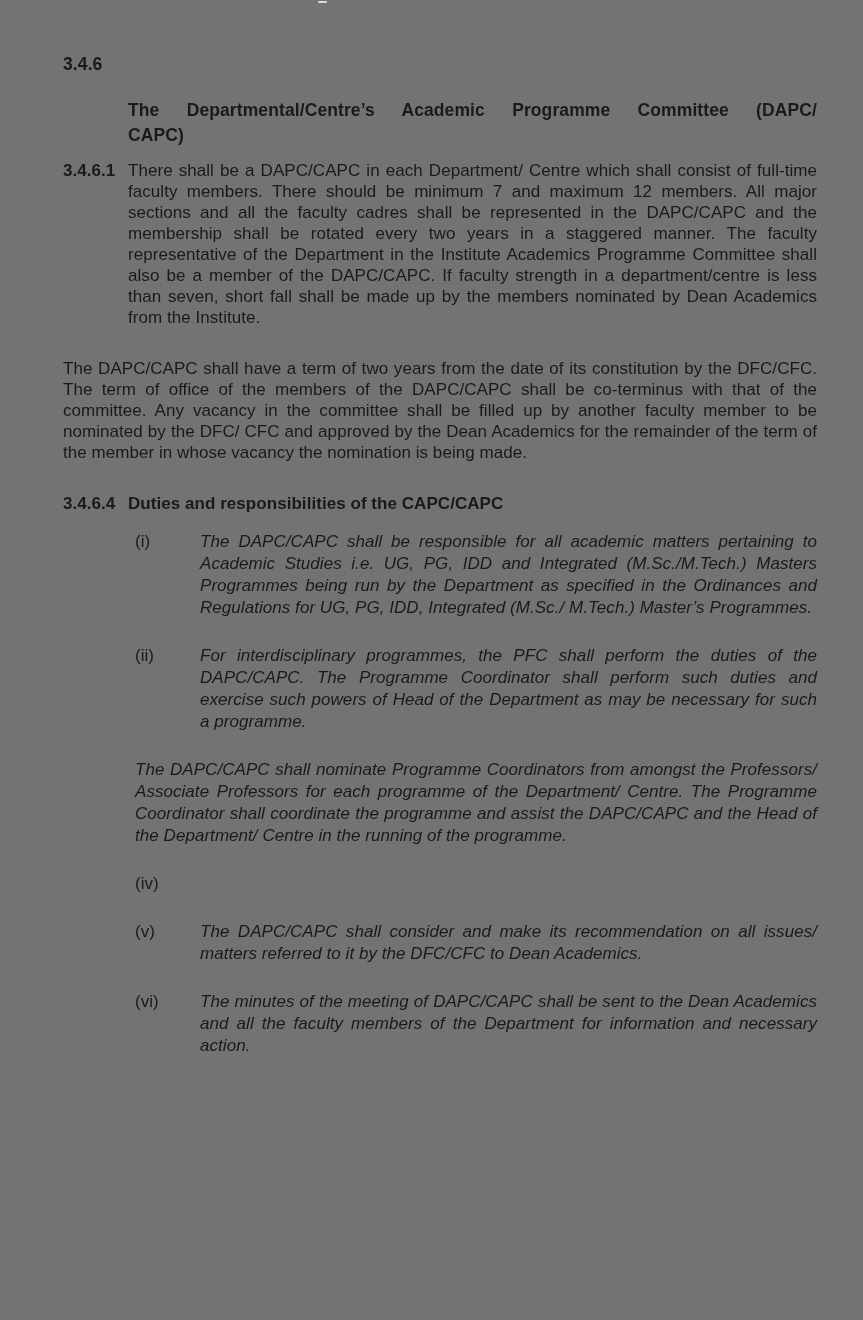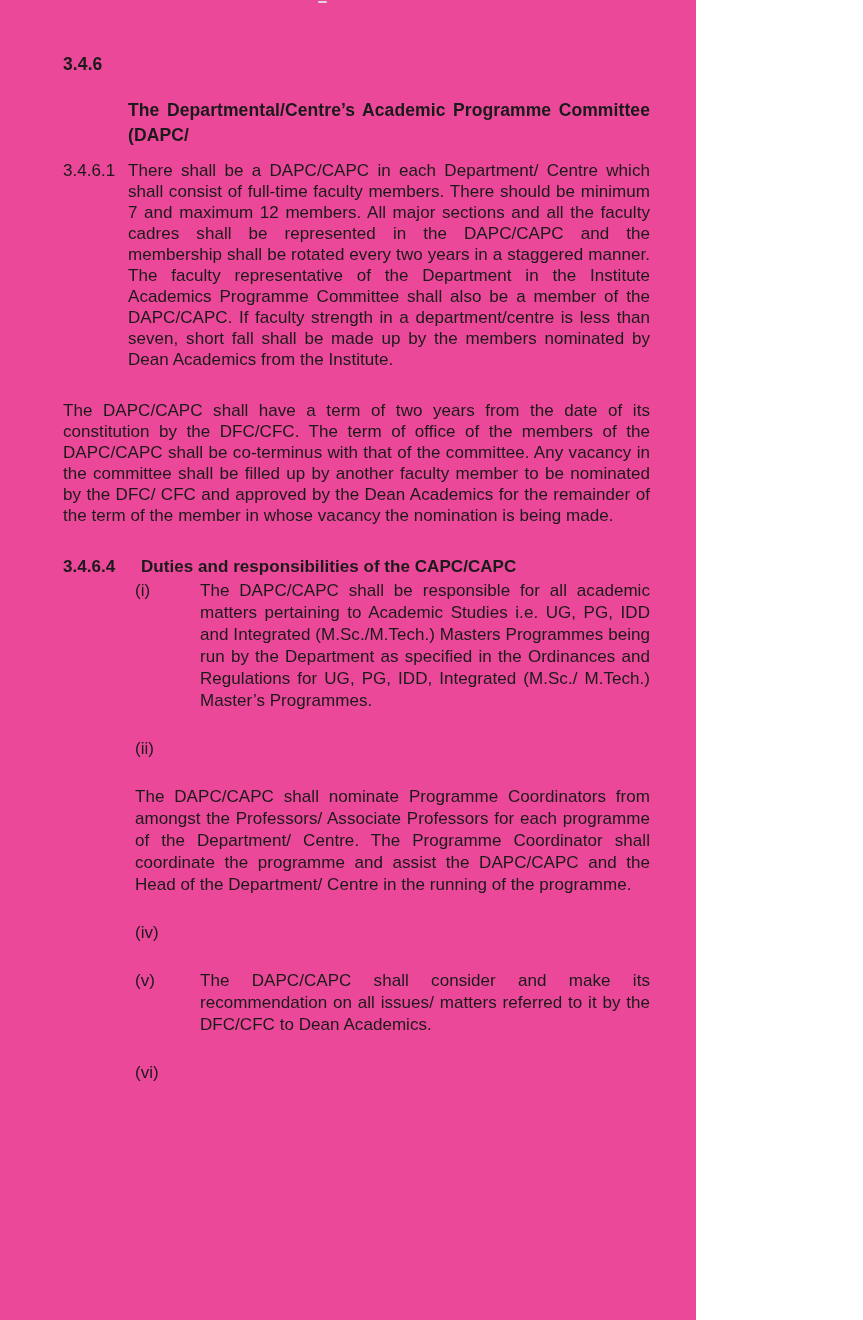--- a/index.html
+++ b/index.html
@@ -2,23 +2,23 @@
 <html><head>
 <meta charset="utf-8">
 <style>
   html, body {
     margin: 0;
     padding: 0;
     background: #ffffff;
   }
   .page {
     position: relative;
-    width: 696px;
+    width: 863px;
     height: 1320px;
-    background: #ec4899;
+    background: #737373;
     overflow: hidden;
     font-family: "Liberation Sans", "DejaVu Sans", sans-serif;
     color: #1a1a1a;
     box-sizing: border-box;
     padding: 52px 46px 0 63px;
     -webkit-font-smoothing: antialiased;
   }
   .scan-artifact {
     position: absolute;
     top: 1px;
@@ -55,35 +55,34 @@
   
   .para {
     display: flex;
     font-size: 17px;
     line-height: 21px;
     margin-bottom: 30px;
     letter-spacing: 0.05px;
   }
   .para .num {
     flex: 0 0 65px;
-    font-weight: normal;
+    font-weight: bold;
   }
   .para .body {
     flex: 1;
     text-align: justify;
   }
   
   .subheading {
     display: flex;
     font-size: 17px;
     line-height: 21px;
     font-weight: bold;
-    margin-bottom: 3px;
+    margin-bottom: 17px;
     letter-spacing: 0.05px;
-    gap: 13px;
   }
   .subheading .num {
     flex: 0 0 65px;
   }
   
   .items {
     margin-left: 72px;
   }
   .item {
     display: flex;
@@ -91,32 +90,34 @@
     line-height: 22px;
     margin-bottom: 26px;
     letter-spacing: 0.05px;
   }
   .item .label {
     flex: 0 0 65px;
   }
   .item .body {
     flex: 1;
     text-align: justify;
+    font-style: italic;
   }
 </style>
 </head>
 <body>
 
 <div class="page">
   <div class="scan-artifact"></div>
 
   <div class="heading">
     <span class="num">3.4.6</span>
     <span class="title">
       <span class="line1">The Departmental/Centre’s Academic Programme Committee (DAPC/</span>
+      <span class="line2">CAPC)</span>
     </span>
   </div>
 
   <div class="para">
     <span class="num">3.4.6.1</span>
     <div class="body">There shall be a DAPC/CAPC in each Department/ Centre which shall consist of full-time faculty members. There should be minimum 7 and maximum 12 members. All major sections and all the faculty cadres shall be represented in the DAPC/CAPC and the membership shall be rotated every two years in a staggered manner.  The faculty representative of the Department in the Institute Academics Programme Committee shall also be a member of the DAPC/CAPC. If faculty strength in a department/centre is less than seven, short fall shall be made up by the members nominated by Dean Academics from the Institute.</div>
   </div>
 
 
   <div class="para">
@@ -128,28 +129,30 @@
     <div class="title">Duties and responsibilities of the CAPC/CAPC</div>
   </div>
 
   <div class="items">
     <div class="item">
       <span class="label">(i)</span>
       <div class="body">The DAPC/CAPC shall be responsible for all academic matters pertaining to Academic Studies i.e. UG, PG, IDD and Integrated (M.Sc./M.Tech.) Masters Programmes being run by the Department as specified in the Ordinances and Regulations for UG, PG, IDD, Integrated  (M.Sc./ M.Tech.) Master’s Programmes.</div>
     </div>
     <div class="item">
       <span class="label">(ii)</span>
+      <div class="body">For interdisciplinary programmes, the PFC shall perform the duties of the DAPC/CAPC. The Programme Coordinator shall perform such duties and exercise such powers of Head of the Department as may be necessary for such a programme.</div>
     </div>
     <div class="item">
       <div class="body">The DAPC/CAPC shall nominate Programme Coordinators from amongst the Professors/ Associate Professors for each programme of the Department/ Centre. The Programme Coordinator shall coordinate the programme and assist the DAPC/CAPC and the Head of the Department/ Centre in the running of the programme.</div>
     </div>
     <div class="item">
       <span class="label">(iv)</span>
     </div>
     <div class="item">
       <span class="label">(v)</span>
       <div class="body">The DAPC/CAPC shall consider and make its recommendation on all issues/ matters referred to it by the DFC/CFC to Dean Academics.</div>
     </div>
     <div class="item">
       <span class="label">(vi)</span>
+      <div class="body">The minutes of the meeting of DAPC/CAPC shall be sent to the Dean Academics and all the faculty members of the Department for information and necessary action.</div>
     </div>
   </div>
 </div>
 
 </body></html>

